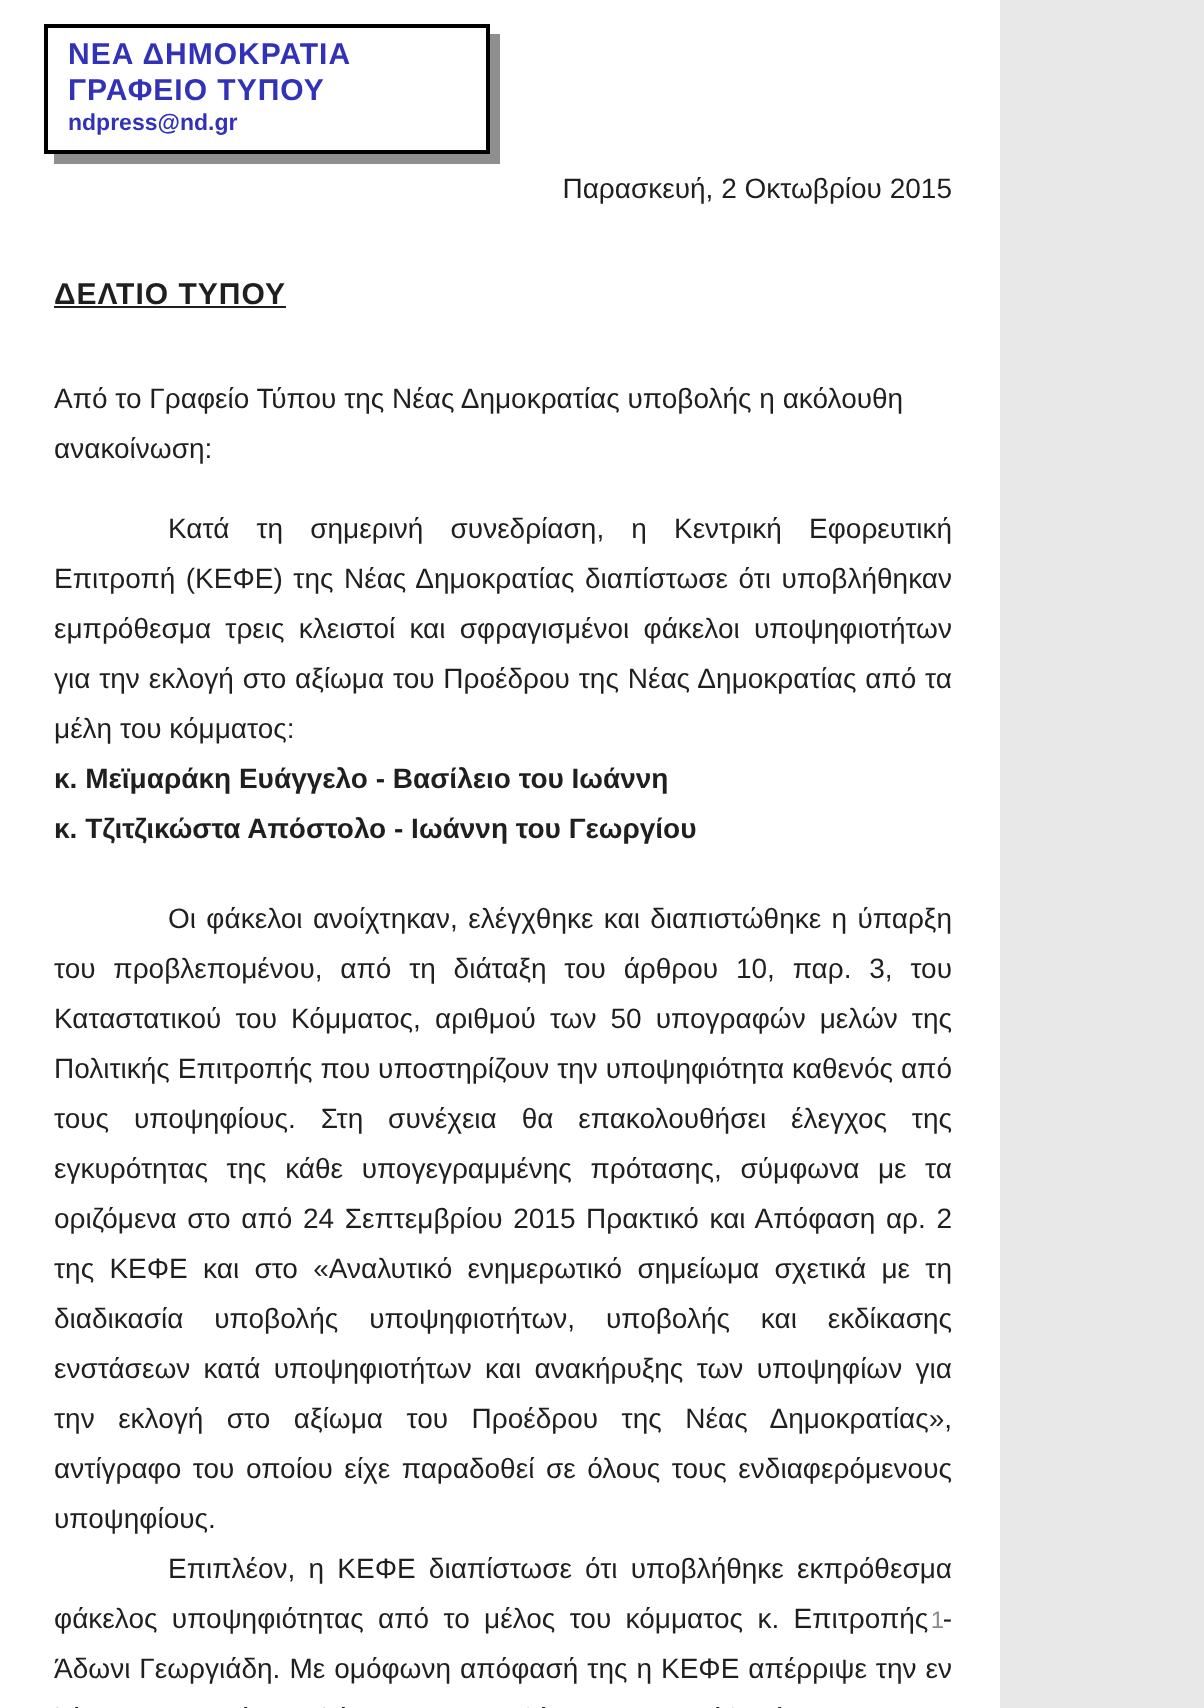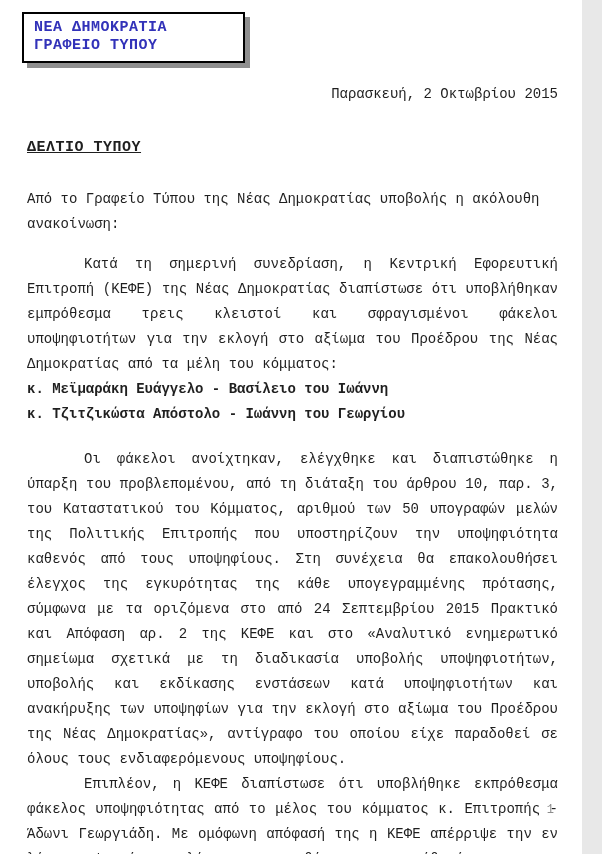--- a/index.html
+++ b/index.html
@@ -1,21 +1,21 @@
 <!DOCTYPE html>
 <html><head>
 <meta charset="utf-8">
 <style>
   html, body { margin: 0; padding: 0; background: #e8e8e8; }
   .page {
     position: relative;
-    width: 582px;
+    width: 500px;
     height: 854px;
     background: #ffffff;
-    font-family: Liberation Mono, monospace;
+    font-family: Liberation Sans, sans-serif;
     color: #1f1f1f;
     overflow: hidden;
     margin: 0;
   }
   
   .header-box {
     position: absolute;
     left: 22px;
     top: 12px;
     width: 199px;
@@ -85,20 +85,21 @@
   }
 </style>
 </head>
 <body>
 
 <div class="page">
 
   <div class="header-box">
     <div class="hb-line">ΝΕΑ ΔΗΜΟΚΡΑΤΙΑ</div>
     <div class="hb-line">ΓΡΑΦΕΙΟ ΤΥΠΟΥ</div>
+    <div class="hb-email">ndpress@nd.gr</div>
   </div>
 
   <div class="content">
     <div class="date-line">Παρασκευή, 2 Οκτωβρίου 2015</div>
 
     <div class="doc-title">ΔΕΛΤΙΟ ΤΥΠΟΥ</div>
 
     <div class="intro">Από το Γραφείο Τύπου της Νέας Δημοκρατίας υποβολής η ακόλουθη ανακοίνωση:</div>
 
     <p class="body-para para-first">Κατά τη σημερινή συνεδρίαση, η Κεντρική Εφορευτική Επιτροπή (ΚΕΦΕ) της Νέας Δημοκρατίας διαπίστωσε ότι υποβλήθηκαν εμπρόθεσμα τρεις κλειστοί και σφραγισμένοι φάκελοι υποψηφιοτήτων για την εκλογή στο αξίωμα του Προέδρου της Νέας Δημοκρατίας από τα μέλη του κόμματος:</p>

